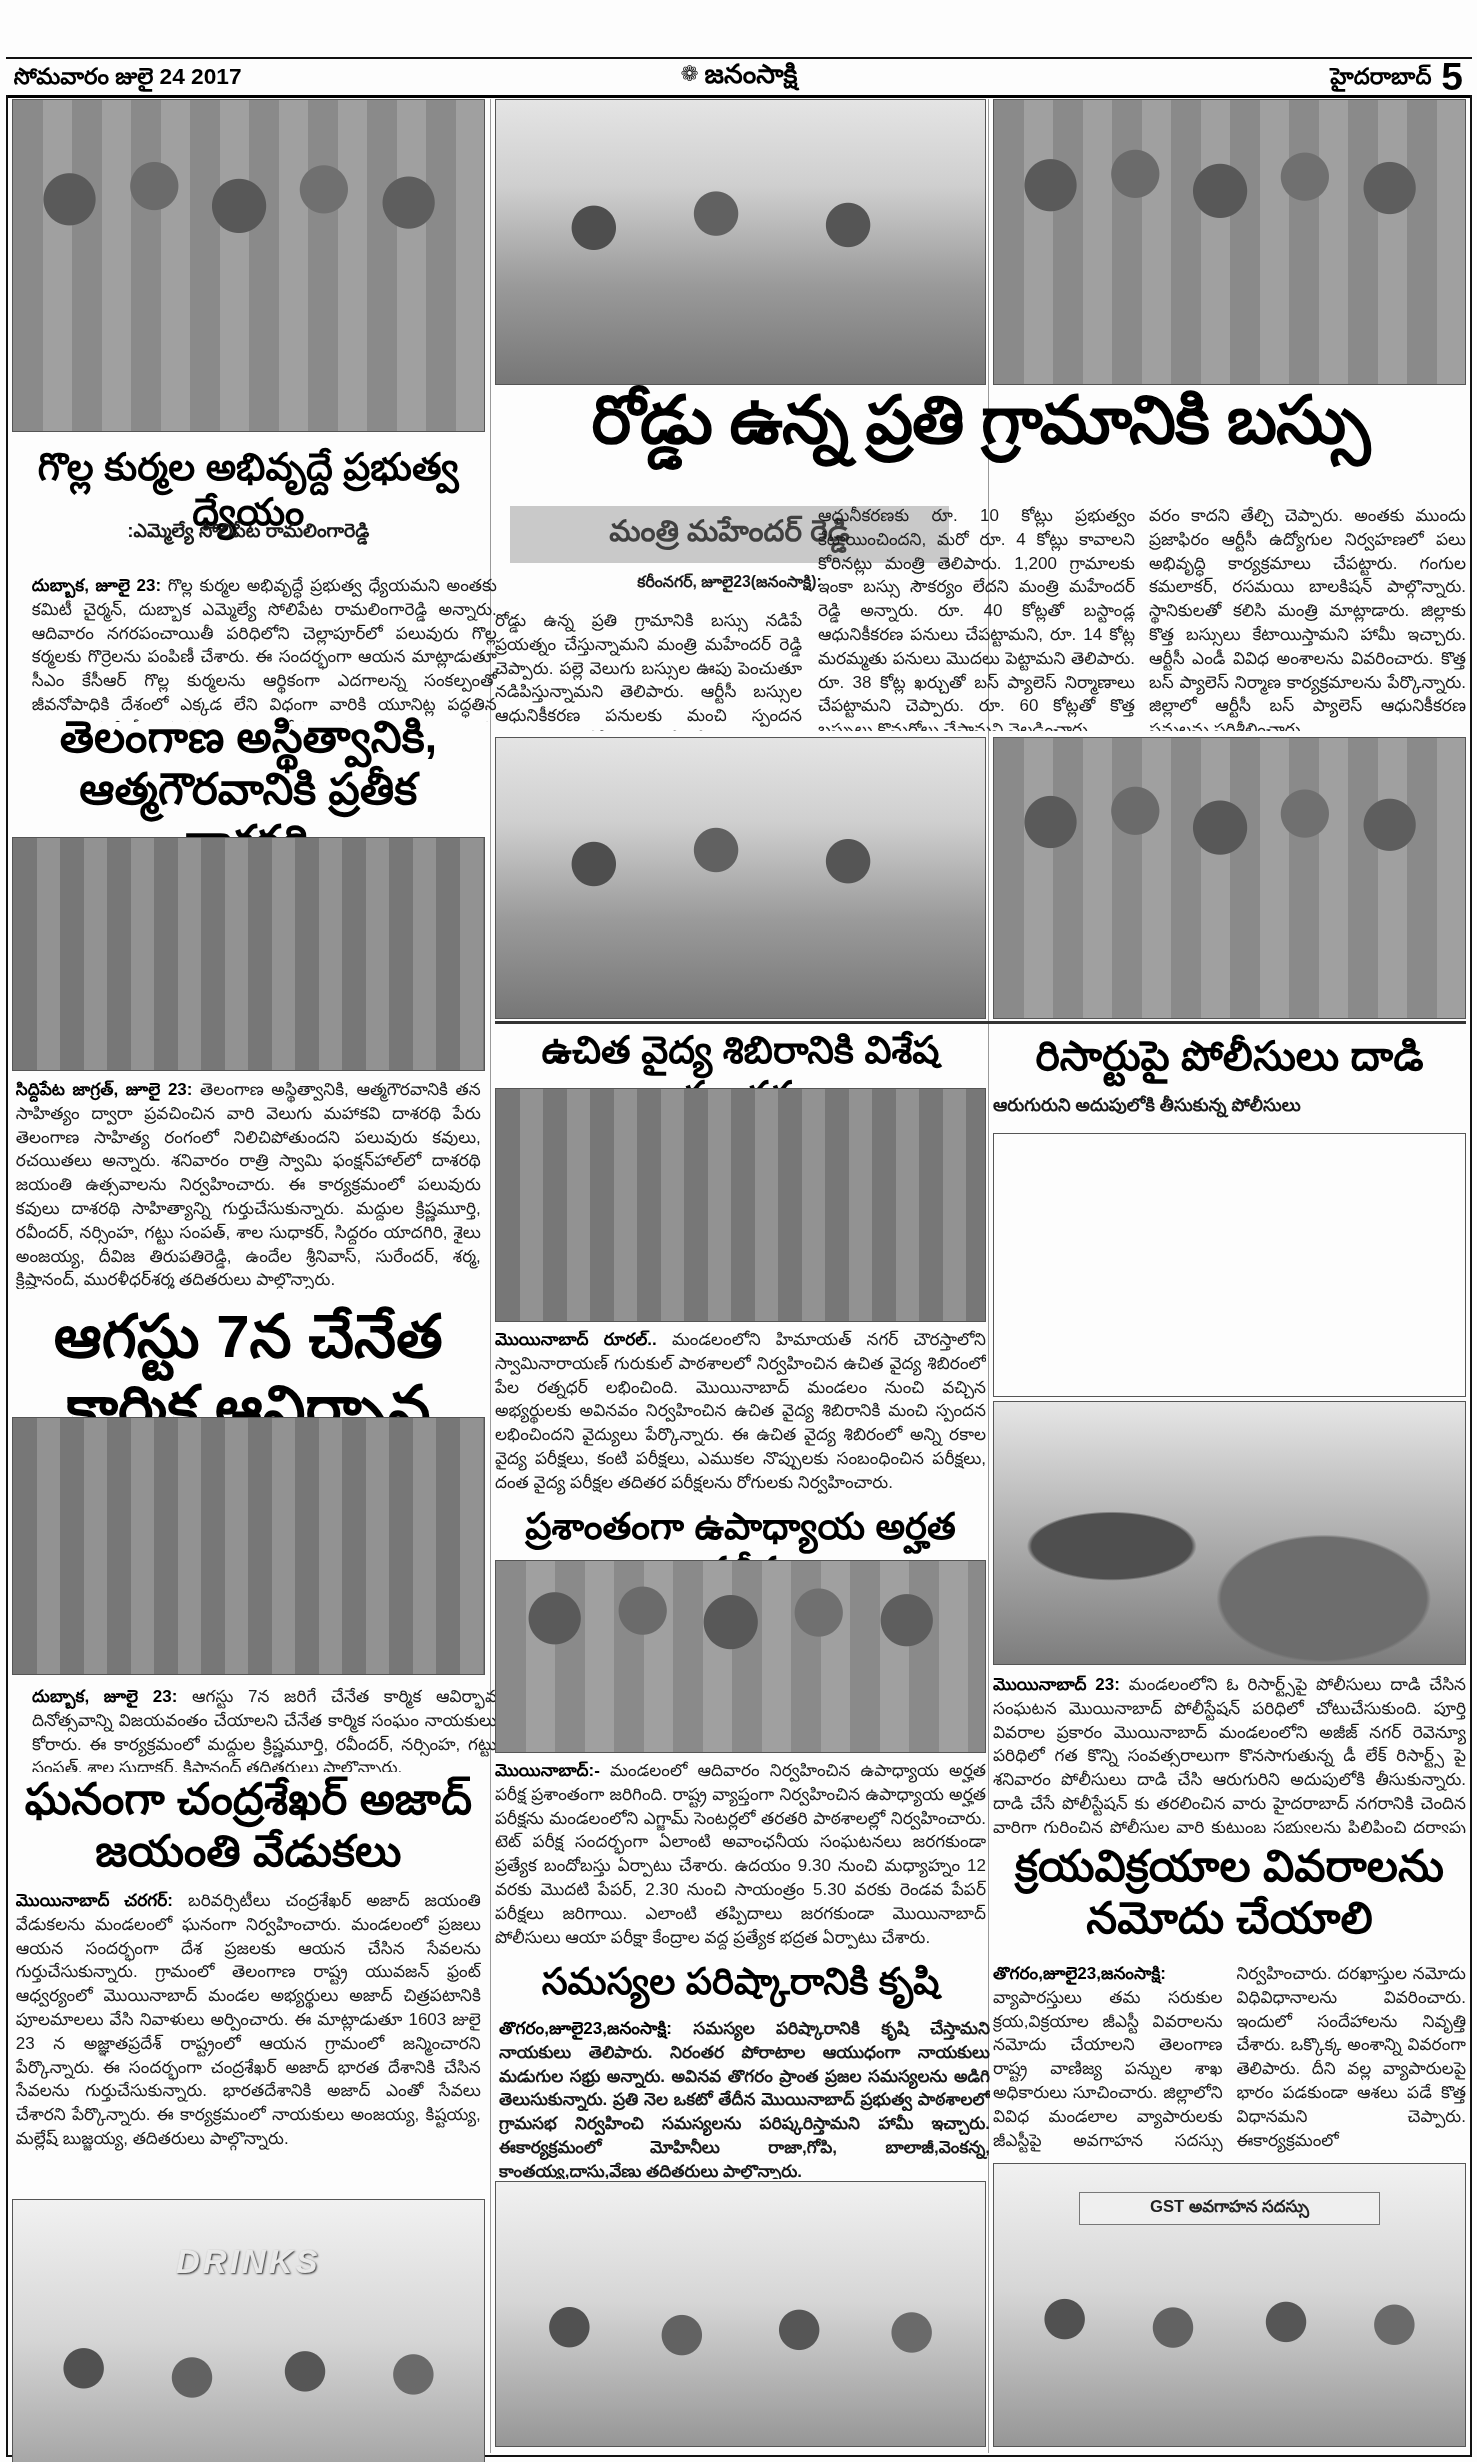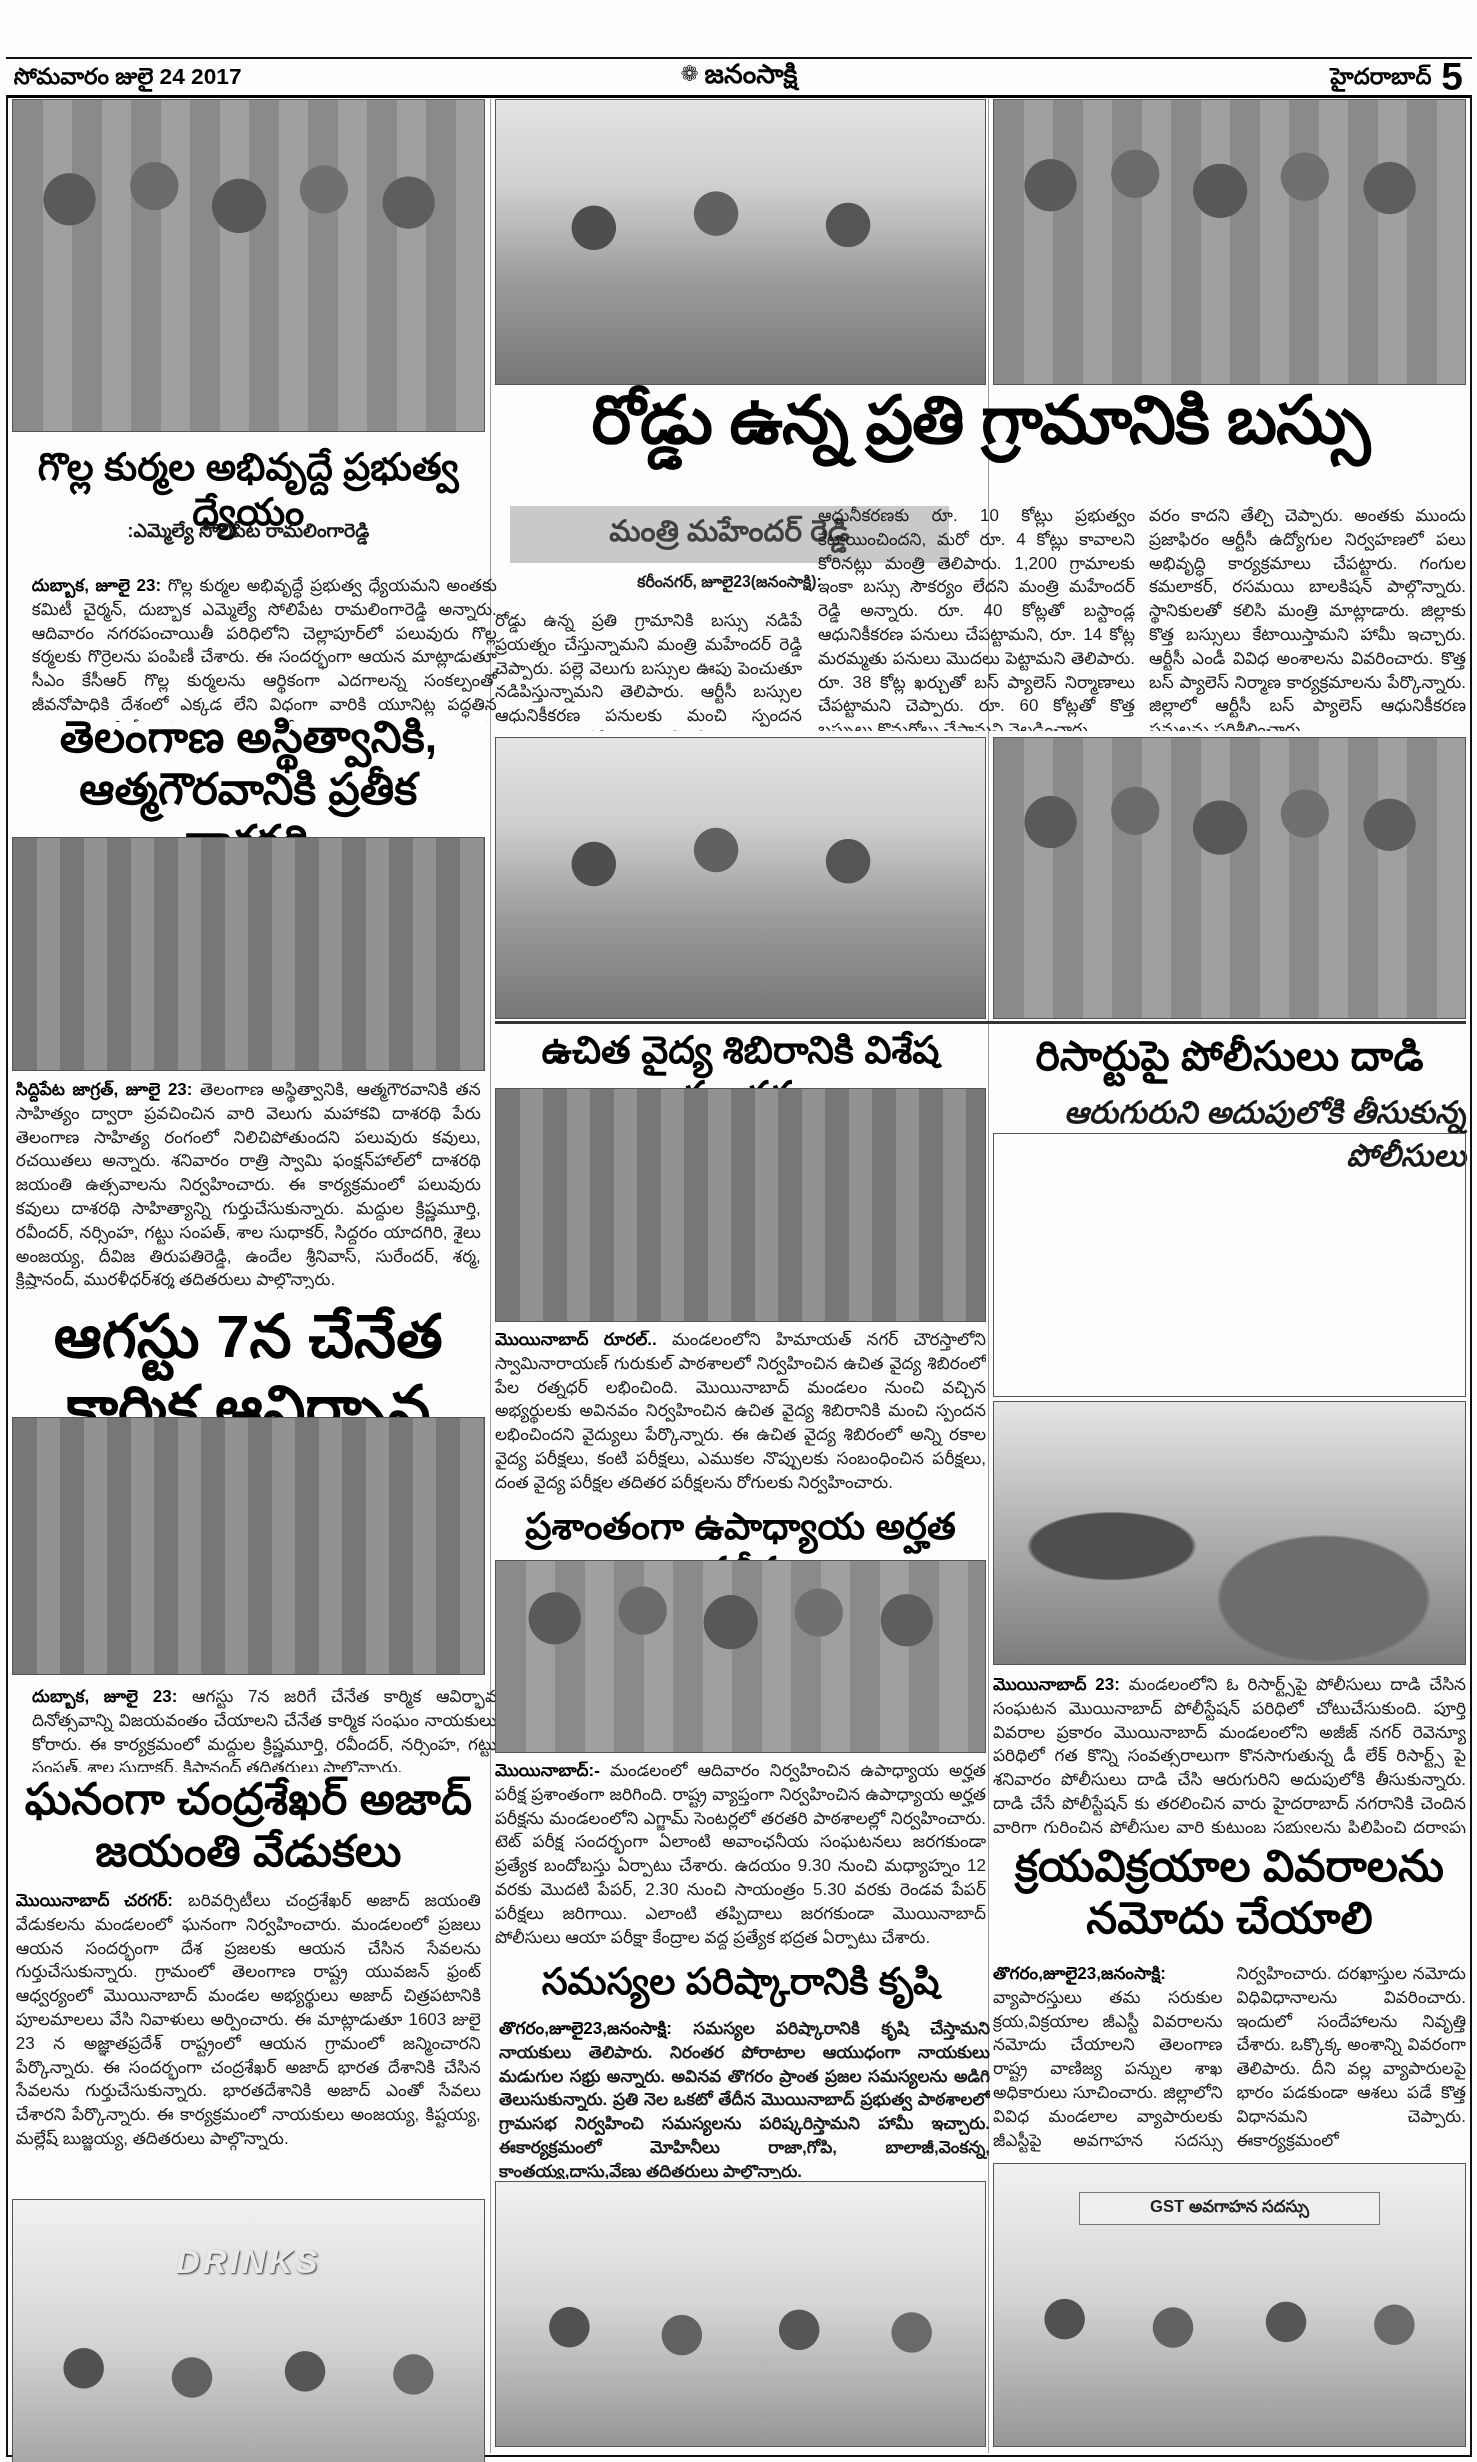--- a/index.html
+++ b/index.html
@@ -80,21 +80,21 @@
   .l-sub1{left:15.8px;top:520px;width:465px;font-size:19px;font-weight:bold;text-align:center;}
   .l-hl2{left:15.8px;top:711px;width:465px;font-size:44px;}
   .l-hl3{left:15.8px;top:1302px;width:465px;font-size:60px;}
   .l-hl4{left:15.8px;top:1773px;width:465px;font-size:44px;}
 
   .m-hl1{left:495px;top:1028px;width:491px;font-size:38px;}
   .m-hl2{left:495px;top:1505px;width:491px;font-size:37px;}
   .m-hl3{left:495px;top:1960px;width:491px;font-size:37px;}
 
   .r-hl1{left:993px;top:1032px;width:473px;font-size:41px;}
-  .r-sub1{left:993px;top:1095px;width:473px;font-size:31px;font-weight:bold;text-align:right;font-style:italic;}
+  .r-sub1{left:993px;top:1095px;width:473px;font-size:18px;font-weight:bold;text-align:left;}
   .r-hl2{left:993px;top:1840px;width:473px;font-size:44px;}
 </style>
 </head>
 <body>
 
 <div class="abs toprule"></div>
 <div class="abs header-date">సోమవారం జులై 24  2017</div>
 <div class="abs masthead">
   <span class="logo">❁</span><span>జనంసాక్షి</span>
 </div>

